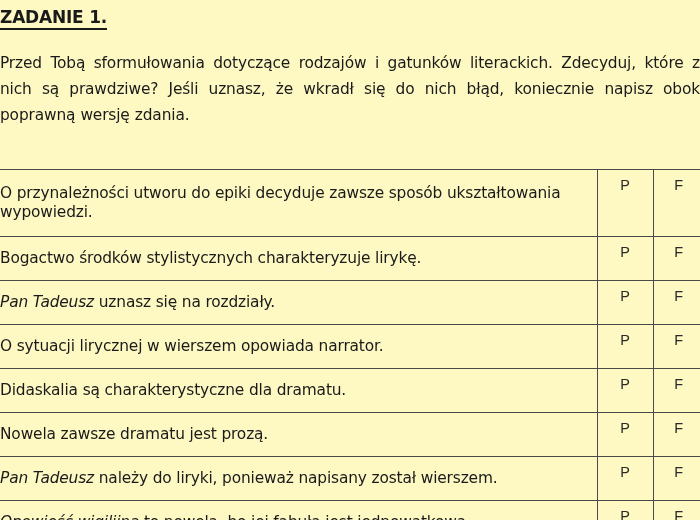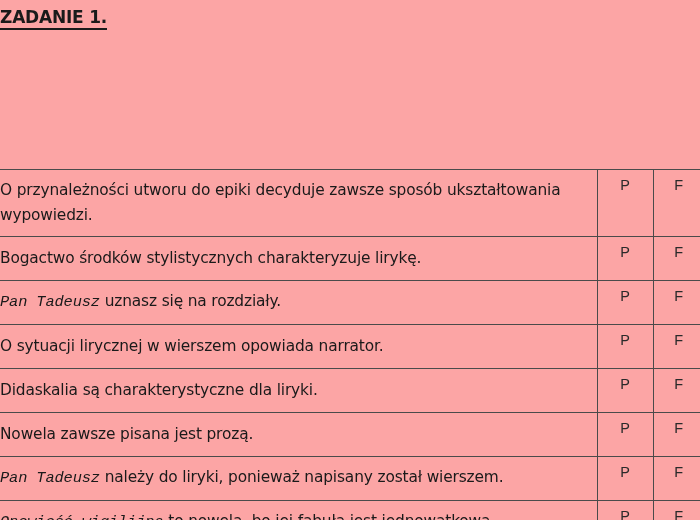--- a/index.html
+++ b/index.html
@@ -13,21 +13,21 @@
     font-family: "DejaVu Sans", "Liberation Sans", sans-serif;
     color: #1a1a1a;
     -webkit-font-smoothing: antialiased;
   }
 
   .page {
     position: relative;
     width: 700px;
     height: 520px;
     overflow: hidden;
-    background: #fca5a5;
+    background: #fef9c3;
   }
 
   
   .sheet {
     position: absolute;
     left: -38px;
     top: 0;
     width: 742px;
     height: 520px;
   }
@@ -90,21 +90,21 @@
   }
   .col-p {
     width: 56px;
   }
   .col-f {
     width: 51px;
   }
 
   .statements-table td.cell-statement {
     font-size: 15.4px;
-    line-height: 25px;
+    line-height: 19px;
     letter-spacing: -0.15px;
     padding: 6px 10px 7px 0;
     border-right: 1.6px solid #4a4a4a;
   }
 
   .statements-table td.cell-p,
   .statements-table td.cell-f {
     text-align: center;
     font-family: "Liberation Sans", "DejaVu Sans", sans-serif;
     font-size: 14.5px;
@@ -120,33 +120,35 @@
   
   .row-tall td.cell-statement {
     height: 53px;
   }
   .row-short td.cell-statement {
     height: 30px;
   }
 
   em.title {
     font-style: italic;
-    font-family: Liberation Mono, monospace;
   }
 </style>
 </head>
 <body>
 
 <div class="page">
   <div class="sheet">
 
     <div class="task-heading">
       <span class="label">ZADANIE 1.</span>
     </div>
 
+    <div class="intro">
+      <p>Przed Tobą sformułowania dotyczące rodzajów i gatunków literackich. Zdecyduj, które z nich są prawdziwe? Jeśli uznasz, że wkradł się do nich błąd, koniecznie napisz obok poprawną wersję zdania.</p>
+    </div>
 
     <table class="statements-table">
       <colgroup>
         <col class="col-statement">
         <col class="col-p">
         <col class="col-f">
       </colgroup>
       <tbody>
           <tr class="row-tall">
             <td class="cell-statement">O przynależności utworu do epiki decyduje zawsze sposób ukształtowania wypowiedzi.</td>
@@ -162,26 +164,26 @@
             <td class="cell-statement"><em class="title">Pan Tadeusz</em><span> uznasz się na rozdziały.</span></td>
             <td class="cell-p">P</td>
             <td class="cell-f">F</td>
           </tr>
           <tr class="row-short">
             <td class="cell-statement">O sytuacji lirycznej w wierszem opowiada narrator.</td>
             <td class="cell-p">P</td>
             <td class="cell-f">F</td>
           </tr>
           <tr class="row-short">
-            <td class="cell-statement">Didaskalia są charakterystyczne dla liryki.</td>
+            <td class="cell-statement">Didaskalia są charakterystyczne dla dramatu.</td>
             <td class="cell-p">P</td>
             <td class="cell-f">F</td>
           </tr>
           <tr class="row-short">
-            <td class="cell-statement">Nowela zawsze pisana jest prozą.</td>
+            <td class="cell-statement">Nowela zawsze dramatu jest prozą.</td>
             <td class="cell-p">P</td>
             <td class="cell-f">F</td>
           </tr>
           <tr class="row-short">
             <td class="cell-statement"><em class="title">Pan Tadeusz</em><span> należy do liryki, ponieważ napisany został wierszem.</span></td>
             <td class="cell-p">P</td>
             <td class="cell-f">F</td>
           </tr>
           <tr class="row-short">
             <td class="cell-statement"><em class="title">Opowieść wigilijna</em><span> to nowela, bo jej fabuła jest jednowątkowa.</span></td>

